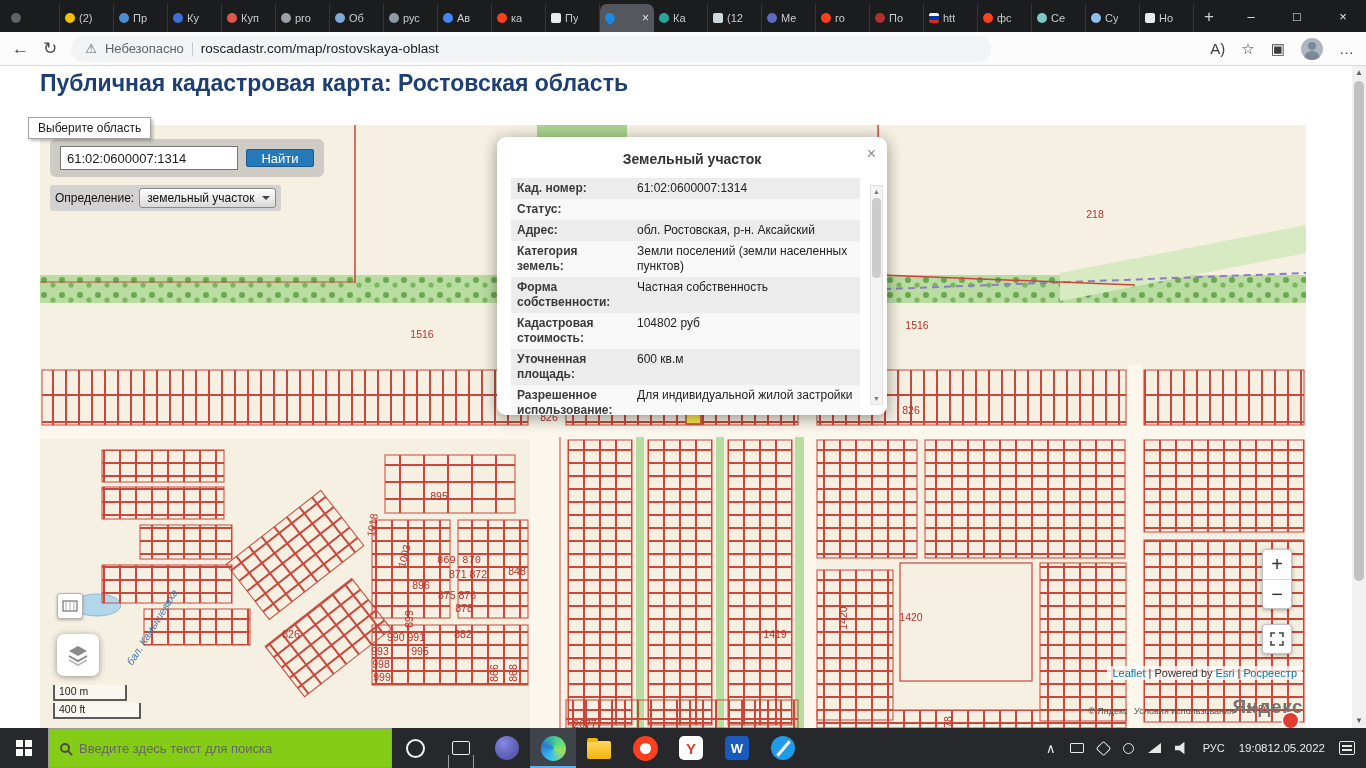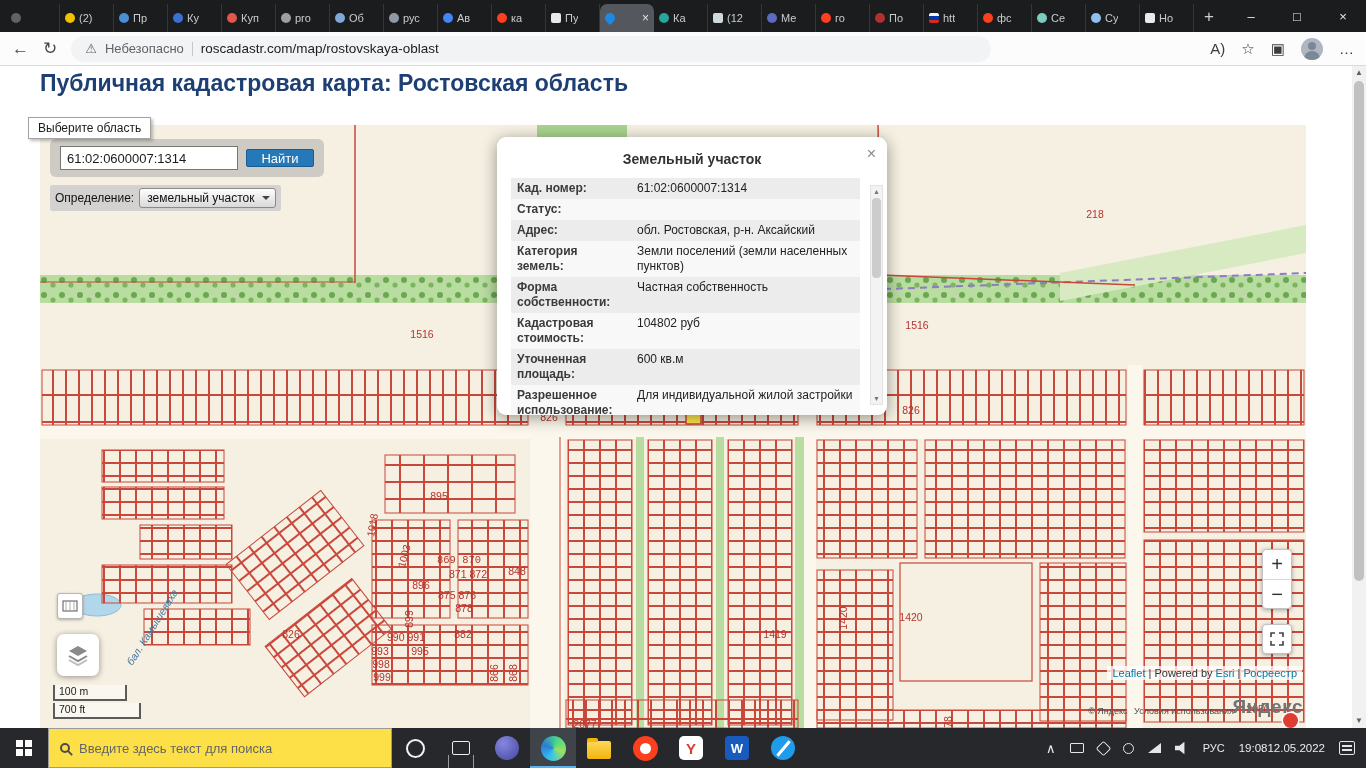--- a/index.html
+++ b/index.html
@@ -90,21 +90,21 @@
   .psb-arrow{height:14px;text-align:center;font-size:8px;color:#606060;line-height:14px}
   .psb-arrow.down{position:absolute;bottom:0;width:100%}
   .psb-thumb{position:absolute;top:15px;left:2px;width:10px;height:500px;background:#c1c1c1;border-radius:5px}
 
   
   .taskbar{position:absolute;bottom:0;left:0;right:0;height:40px;background:#26282c;display:flex;align-items:stretch;z-index:100}
   .tb-btn{width:46px;height:40px;display:flex;align-items:center;justify-content:center;position:relative}
   .start-btn{width:48px}
   .win-logo{display:grid;grid-template-columns:7px 7px;grid-template-rows:7px 7px;gap:1.5px}
   .win-logo i{background:#fff;display:block}
-  .tb-search{width:344px;background:#fde047;display:flex;align-items:center;gap:9px;padding:0 11px;border:1px solid #9a9a9a}
+  .tb-search{width:344px;background:#84cc16;display:flex;align-items:center;gap:9px;padding:0 11px;border:1px solid #9a9a9a}
   .ico-search{width:10px;height:10px;border:2px solid #4b4b4b;border-radius:50%;position:relative;flex:0 0 auto}
   .ico-search::after{content:"";position:absolute;width:2px;height:6px;background:#4b4b4b;right:-3px;bottom:-5px;transform:rotate(-45deg)}
   .tb-search-input{border:none;outline:none;background:transparent;flex:1;font-size:13px;color:#333;font-family:"Liberation Sans",sans-serif}
   .tb-search-input::placeholder{color:#656565}
   .apps{display:flex}
   .app-btn.active{background:#3f434a;box-shadow:inset 0 -2px 0 #5ab3f0}
   .app-shape{position:relative;display:flex;align-items:center;justify-content:center}
   .cortana{width:19px;height:19px;border:2px solid #f1f1f1;border-radius:50%}
   .task-view{width:18px;height:14px;border:1.5px solid #ececec;border-radius:2px}
   .task-view::before{content:"";position:absolute;left:-5px;top:13px;height:14px;border-left:1.5px solid #9b9b9b}
@@ -383,21 +383,21 @@
       </div>
       <div class="layers-btn">
         <svg width="24" height="24" viewBox="0 0 24 24">
             <path d="M12 3l9 5-9 5-9-5z" fill="#8a8a8a"></path>
             <path d="M3 13l9 5 9-5" fill="none" stroke="#8a8a8a" stroke-width="2"></path>
             <path d="M3 17l9 5 9-5" fill="none" stroke="#bdbdbd" stroke-width="2"></path>
           </svg>
       </div>
       <div class="scale-ctl">
         <div class="scale-bar m">100 m</div>
-        <div class="scale-bar ft">700 ft</div>
+        <div class="scale-bar ft">400 ft</div>
       </div>
       <div class="attribution">
         <span class="link">Leaflet</span>
         <span>|</span>
         <span>Powered by</span>
         <span class="link">Esri</span>
         <span>|</span>
         <span class="link">Росреестр</span>
       </div>
       <div class="yandex-logo">Яндекс</div>

